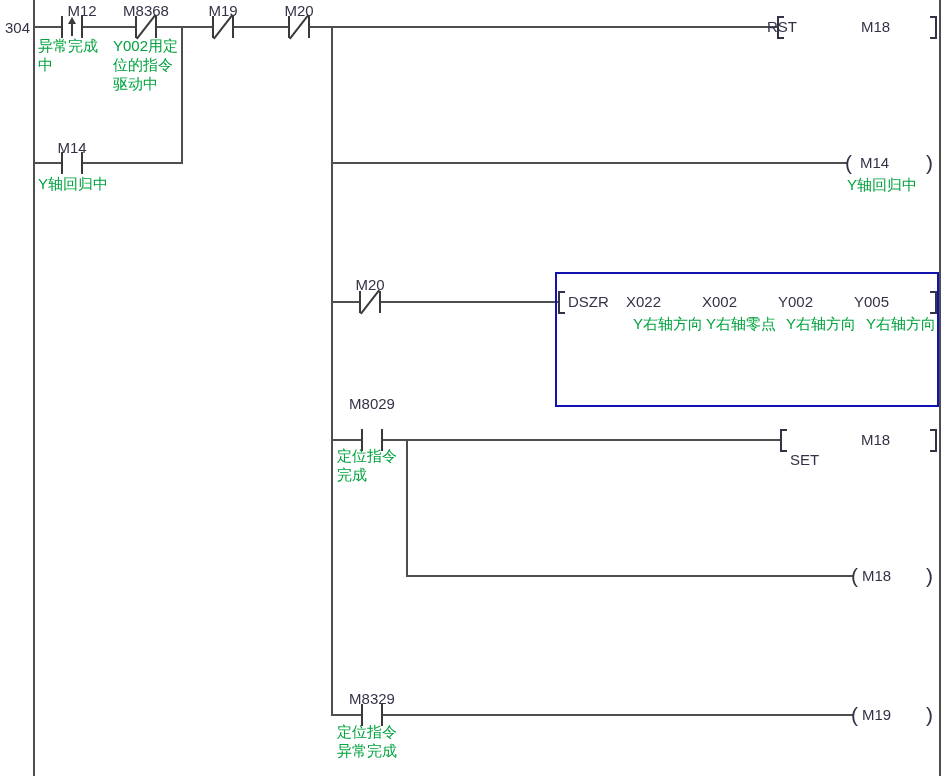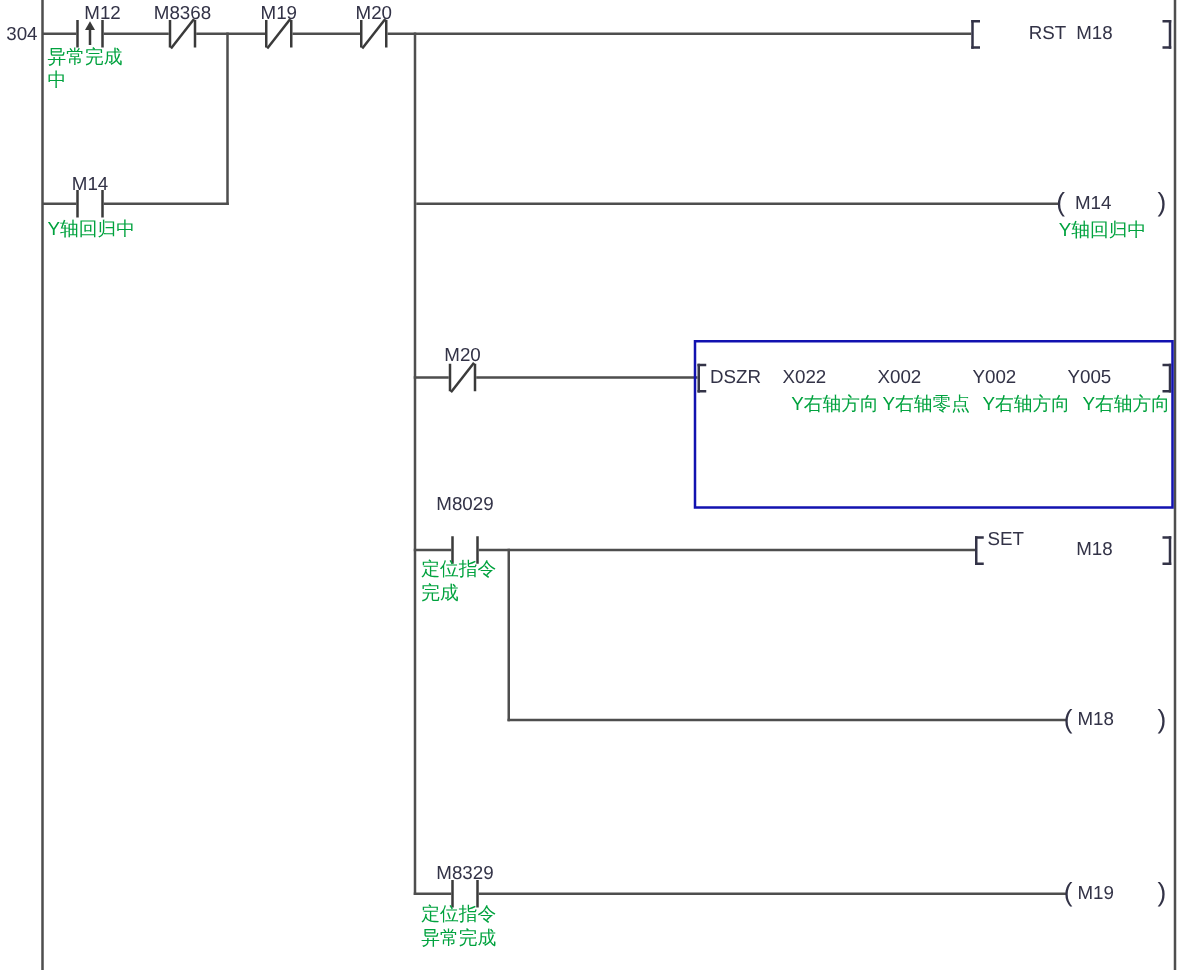--- a/index.html
+++ b/index.html
@@ -77,20 +77,23 @@
   <div class="dev ctr" style="left:42px;top:3px">M12</div>
   <div class="cmt" style="left:38px;top:36px">异常完成
 中</div>
 
   <div class="contact" style="left:135px;top:16px">
     <div class="bar l"></div>
     <div class="bar r"></div>
     <div class="slash"></div>
   </div>
   <div class="dev ctr" style="left:106px;top:3px">M8368</div>
+  <div class="cmt" style="left:113px;top:36px">Y002用定
+位的指令
+驱动中</div>
 
   <div class="contact" style="left:212px;top:16px">
     <div class="bar l"></div>
     <div class="bar r"></div>
     <div class="slash"></div>
   </div>
   <div class="dev ctr" style="left:183px;top:3px">M19</div>
 
   <div class="contact" style="left:288px;top:16px">
     <div class="bar l"></div>
@@ -124,42 +127,42 @@
   <div class="contact" style="left:361px;top:704px">
     <div class="bar l"></div>
     <div class="bar r"></div>
   </div>
   <div class="dev ctr" style="left:332px;top:691px">M8329</div>
   <div class="cmt" style="left:337px;top:722px">定位指令
 异常完成</div>
 
   <div>
     <div class="bro" style="left:777px;top:16px"></div>
-    <div class="dev" style="left:823px;top:19px">RST</div>
+    <div class="dev" style="left:767px;top:19px">RST</div>
     <div class="dev" style="left:861px;top:19px">M18</div>
     <div class="brc" style="left:930px;top:16px"></div>
   </div>
 
   <div>
     <div class="bro" style="left:558px;top:291px"></div>
     <div class="dev" style="left:568px;top:294px">DSZR</div>
     <div class="dev" style="left:626px;top:294px">X022</div>
     <div class="dev" style="left:702px;top:294px">X002</div>
     <div class="dev" style="left:778px;top:294px">Y002</div>
     <div class="dev" style="left:854px;top:294px">Y005</div>
     <div class="brc" style="left:930px;top:291px"></div>
     <div class="cmtclip" style="left:633px;max-width:73px">Y右轴方向</div>
     <div class="cmtclip" style="left:706px;max-width:80px">Y右轴零点</div>
     <div class="cmtclip" style="left:786px;max-width:80px">Y右轴方向</div>
     <div class="cmtclip" style="left:866px;max-width:86px">Y右轴方向</div>
   </div>
 
   <div>
     <div class="bro" style="left:780px;top:429px"></div>
-    <div class="dev" style="left:790px;top:424px">SET</div>
+    <div class="dev" style="left:790px;top:452px">SET</div>
     <div class="dev" style="left:861px;top:432px">M18</div>
     <div class="brc" style="left:930px;top:429px"></div>
   </div>
 
   <div>
     <div class="paren" style="left:845px;top:151px">(</div>
     <div class="dev" style="left:860px;top:155px">M14</div>
     <div class="paren" style="left:926px;top:151px">)</div>
     <div class="cmt" style="left:847px;top:175px">Y轴回归中</div>
   </div>

